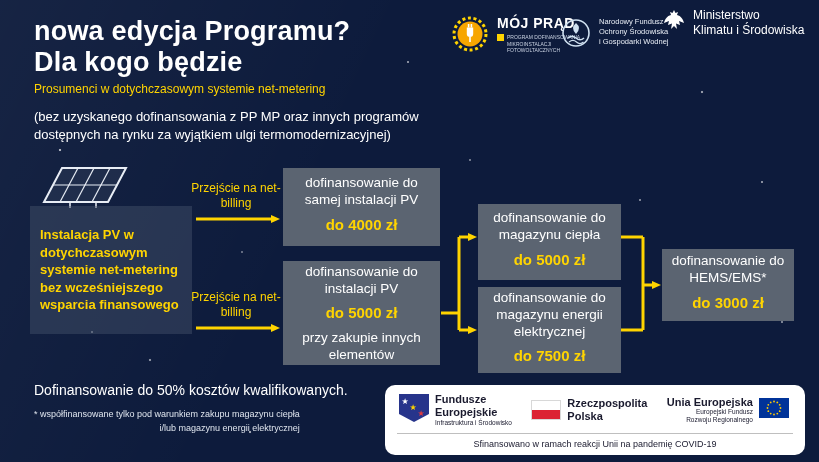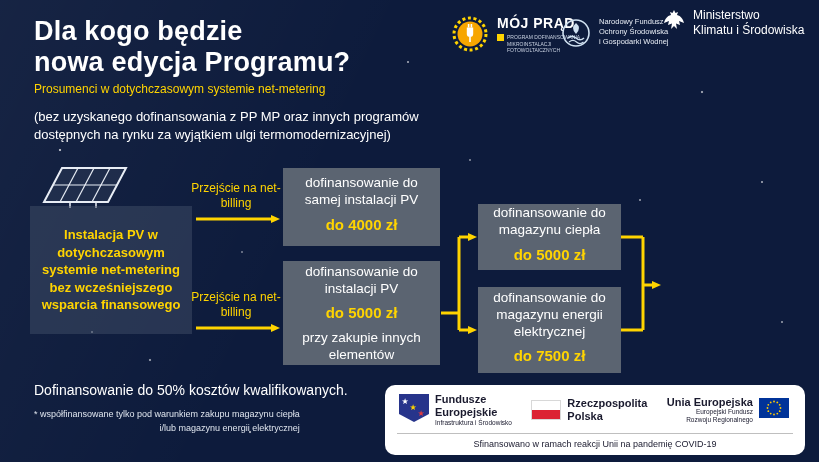--- a/index.html
+++ b/index.html
@@ -41,31 +41,31 @@
   .nfos-text span{display:block;}
   .logo-ministry{left:662px;top:8px;}
   .ministry-text{font-size:12px;line-height:1.25;color:#ffffff;}
   .ministry-text span{display:block;}
 
   
   .source-box{
     left:30px;top:206px;width:162px;height:128px;box-sizing:border-box;
     background:rgba(72,84,108,0.45);
     color:#ffd400;font-weight:bold;font-size:13px;line-height:1.35;
-    display:flex;align-items:center;justify-content:center;text-align:center;padding:24px 10px;
+    display:flex;align-items:center;justify-content:center;padding:24px 10px;
   }
   .gbox{
     background:#5b6471;color:#fff;box-sizing:border-box;
     display:flex;flex-direction:column;align-items:center;justify-content:center;
     text-align:center;font-size:13.5px;line-height:1.28;padding:12px 8px;
   }
   .gbox .amount{color:#ffd400;font-weight:bold;font-size:15px;margin:6px 0;}
   .box1{left:283px;top:168px;width:157px;height:78px;}
   .box2{left:283px;top:261px;width:157px;height:104px;}
-  .box3{left:478px;top:204px;width:143px;height:66px;}
+  .box3{left:478px;top:204px;width:143px;height:76px;}
   .box4{left:478px;top:287px;width:143px;height:86px;}
   .box5{left:662px;top:249px;width:132px;height:72px;}
   .arrow-label{width:92px;color:#ffd400;font-weight:normal;font-size:12px;text-align:center;line-height:1.25;}
   .arrow-label-1{left:190px;top:181px;}
   .arrow-label-2{left:190px;top:290px;}
   .flow-arrows{left:0;top:0;pointer-events:none;}
 
   
   .footer-note{left:34px;top:382px;color:#fff;font-size:14px;}
   .footnote{left:34px;top:408px;color:#dfe5ee;font-size:9px;line-height:1.55;}
@@ -89,22 +89,22 @@
   .flag-pl{width:30px;height:20px;border:1px solid #d8d8d8;box-sizing:border-box;display:flex;flex-direction:column;}
   .flag-pl .w{flex:1;background:#fff;}
   .flag-pl .r{flex:1;background:#dc2233;}
 </style>
 </head>
 <body>
 
 <div class="canvas">
 
   <div class="abs page-title">
+    <span>nowa edycja Programu?</span>
     <span>Dla kogo będzie</span>
-    <span>nowa edycja Programu?</span>
   </div>
   <div class="abs subtitle">Prosumenci w dotychczasowym systemie net-metering</div>
   <div class="abs subtitle-note">
     <span>(bez uzyskanego dofinansowania z PP MP oraz innych programów</span>
     <span>dostępnych na rynku za wyjątkiem ulgi termomodernizacyjnej)</span>
   </div>
 
   <div class="abs logo logo-mojprad">
     <span>
       <svg width="40" height="40" viewBox="0 0 40 40">
@@ -204,20 +204,24 @@
   <div class="abs gbox box3">
     <span>dofinansowanie do magazynu ciepła</span>
     <span class="amount">do 5000 zł</span>
   </div>
 
   <div class="abs gbox box4">
     <span>dofinansowanie do magazynu energii elektrycznej</span>
     <span class="amount">do 7500 zł</span>
   </div>
 
+  <div class="abs gbox box5">
+    <span>dofinansowanie do HEMS/EMS*</span>
+    <span class="amount">do 3000 zł</span>
+  </div>
 
   <div class="abs footer-note">Dofinansowanie do 50% kosztów kwalifikowanych.</div>
   <div class="abs footnote">
     <span>* współfinansowane tylko pod warunkiem zakupu magazynu ciepła</span>
     <span class="l2">i/lub magazynu energii elektrycznej</span>
   </div>
 
   <div class="abs eu-banner">
     <div class="eu-row">
 

